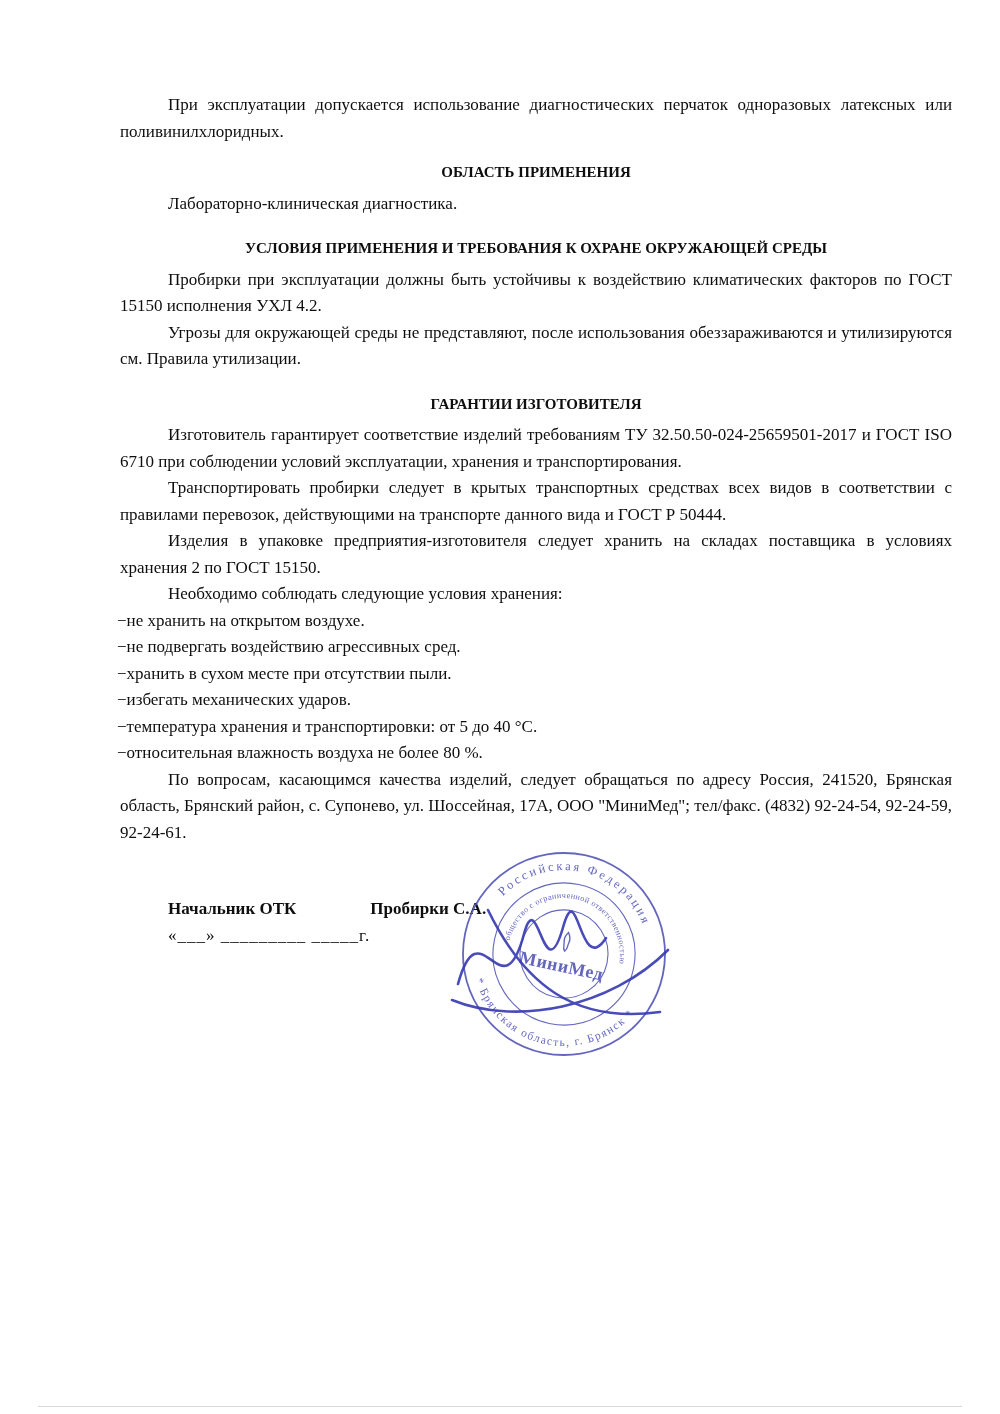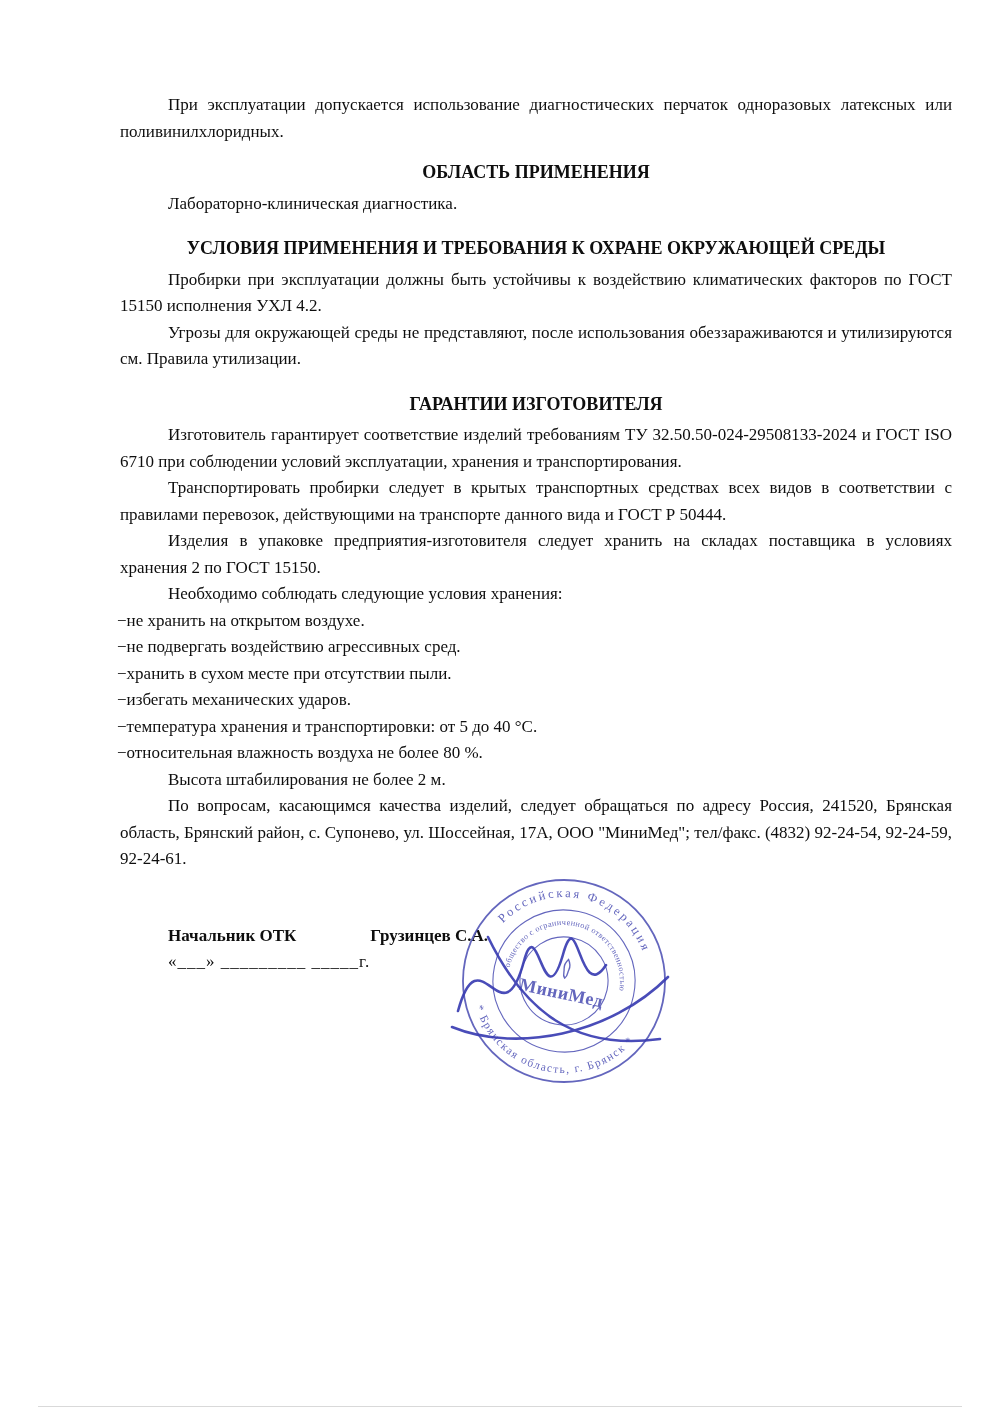--- a/index.html
+++ b/index.html
@@ -13,21 +13,21 @@
     font-size:17px;
     line-height:26.5px;
     color:#0e0e0e;
     overflow:hidden;
   }
   p{margin:0;}
   .para{text-align:justify;text-indent:48px;}
   .dash{text-align:left;text-indent:0;margin-left:-3px;}
   h2.heading{
     font-family:"Liberation Serif", serif;
-    font-size:18px;line-height:26.5px;
+    font-size:15px;line-height:26.5px;
     font-weight:bold;text-align:center;
     margin:18px 0 5px 0;
   }
   h2.first{margin-top:14px;}
   .sig-row{
     position:relative;
     margin-top:50px;
     display:flex;
     align-items:flex-start;
   }
@@ -64,43 +64,42 @@
   <p class="para">При эксплуатации допускается использование диагностических перчаток одноразовых латексных или поливинилхлоридных.</p>
 
   <h2 class="heading first">ОБЛАСТЬ ПРИМЕНЕНИЯ</h2>
   <p class="para">Лабораторно-клиническая диагностика.</p>
 
   <h2 class="heading">УСЛОВИЯ ПРИМЕНЕНИЯ И ТРЕБОВАНИЯ К ОХРАНЕ ОКРУЖАЮЩЕЙ СРЕДЫ</h2>
   <p class="para">Пробирки при эксплуатации должны быть устойчивы к воздействию климатических факторов по ГОСТ 15150 исполнения УХЛ 4.2.</p>
   <p class="para">Угрозы для окружающей среды не представляют, после использования обеззараживаются и утилизируются см. Правила утилизации.</p>
 
   <h2 class="heading">ГАРАНТИИ ИЗГОТОВИТЕЛЯ</h2>
-  <p class="para">Изготовитель гарантирует соответствие изделий требованиям ТУ 32.50.50-024-29508133-2024 и ГОСТ ISO 6710 при соблюдении условий эксплуатации, хранения и транспортирования.</p>
+  <p class="para">Изготовитель гарантирует соответствие изделий требованиям ТУ 32.50.50-024-25659501-2017 и ГОСТ ISO 6710 при соблюдении условий эксплуатации, хранения и транспортирования.</p>
 
   <p class="para">Транспортировать пробирки следует в крытых транспортных средствах всех видов в соответствии с правилами перевозок, действующими на транспорте данного вида и ГОСТ Р 50444.</p>
   <p class="para">Изделия в упаковке предприятия-изготовителя следует хранить на складах поставщика в условиях хранения 2 по ГОСТ 15150.</p>
   <p class="para">Необходимо соблюдать следующие условия хранения:</p>
 
   <p class="dash">−не хранить на открытом воздухе.</p>
   <p class="dash">−не подвергать воздействию агрессивных сред.</p>
   <p class="dash">−хранить в сухом месте при отсутствии пыли.</p>
   <p class="dash">−избегать механических ударов.</p>
   <p class="dash">−температура хранения и транспортировки: от 5 до 40 °С.</p>
   <p class="dash">−относительная влажность воздуха не более 80 %.</p>
 
-  <p class="para">Высота штабилирования не более 2 м.</p>
   <p class="para">По вопросам, касающимся качества изделий, следует обращаться по адресу Россия, 241520, Брянская область, Брянский район, с. Супонево, ул. Шоссейная, 17А, ООО "МиниМед"; тел/факс. (4832) 92-24-54, 92-24-59, 92-24-61.</p>
 
   <div class="sig-row">
     <div class="sig-left">
       <p class="bold">Начальник ОТК</p>
       <p class="date-line">«___» _________  _____г.</p>
     </div>
     <div class="sig-right">
-      <p class="bold">Грузинцев С.А.</p>
+      <p class="bold">Пробирки С.А.</p>
     </div>
 
     <div class="stamp-wrap">
       <svg width="212" height="212" viewBox="0 0 212 212">
         <defs>
           <path id="arcOuterTop" d="M 22,106 A 84,84 0 0 1 190,106"></path>
           <path id="arcOuterBottom" d="M 14,106 A 92,92 0 0 0 198,106"></path>
           <path id="arcInnerTop" d="M 50,106 A 56,56 0 0 1 162,106"></path>
         </defs>
         <g fill="none" stroke="#4f52b5" stroke-width="1.8">

